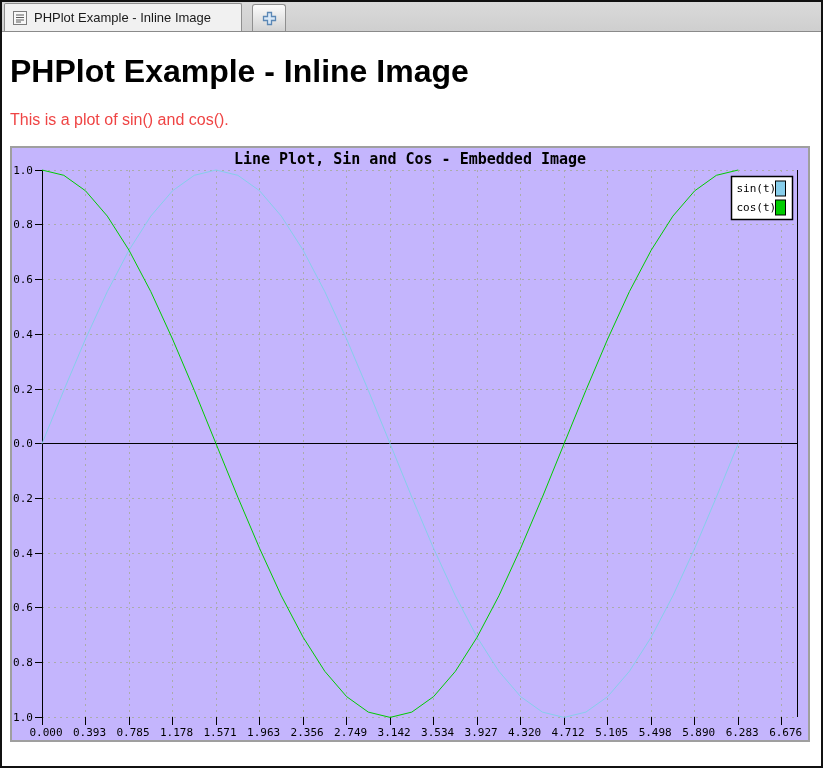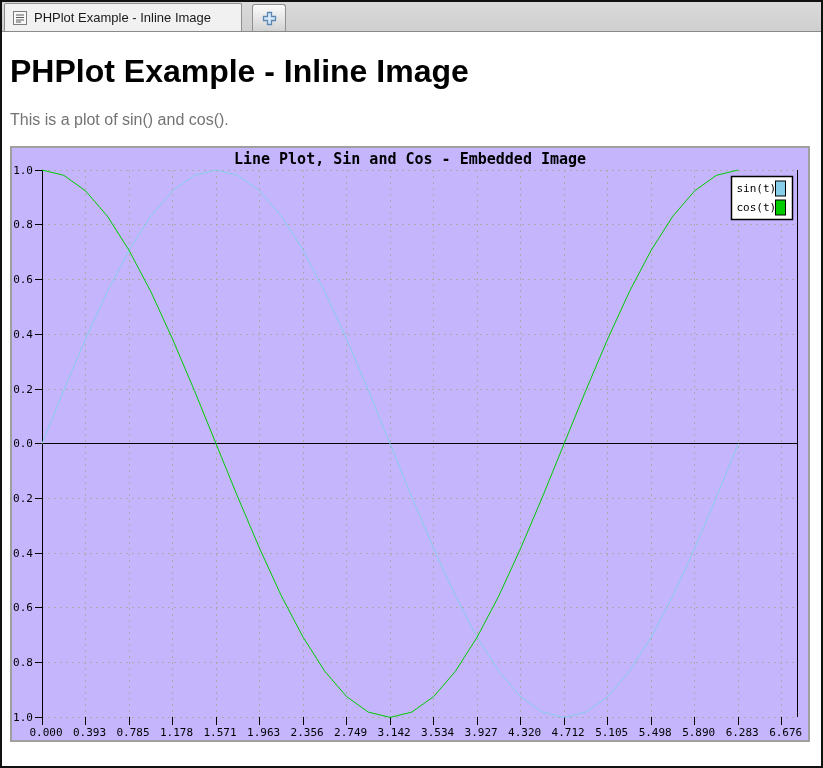--- a/index.html
+++ b/index.html
@@ -21,21 +21,21 @@
   }
   .tab-icon{flex:0 0 auto;display:inline-flex;}
   .newtab{
     width:32px;margin:2px 0 0 10px;
     background:linear-gradient(#fbfbfb,#d2d2d2);
     border:1px solid #8f8f8f;border-bottom:none;border-radius:3px 3px 0 0;
     display:flex;align-items:center;justify-content:center;cursor:pointer;
   }
   .page{padding:0 8px;}
   h1{font-size:32px;line-height:1.15;margin:21px 0;font-weight:bold;color:#000;}
-  p.intro{font-size:16px;margin:16px 0 17px 0;color:#737373;}
+  p.intro{font-size:16px;margin:16px 0 17px 0;color:#ef4444;}
   .chart-frame{
     width:796px;height:592px;border:2px solid #9f9f9f;background:#c4b5fd;
   }
   svg text{font-family:"DejaVu Sans Mono","Liberation Mono",monospace;fill:#000;}
 </style>
 </head>
 <body>
 
 <div class="window">
 

